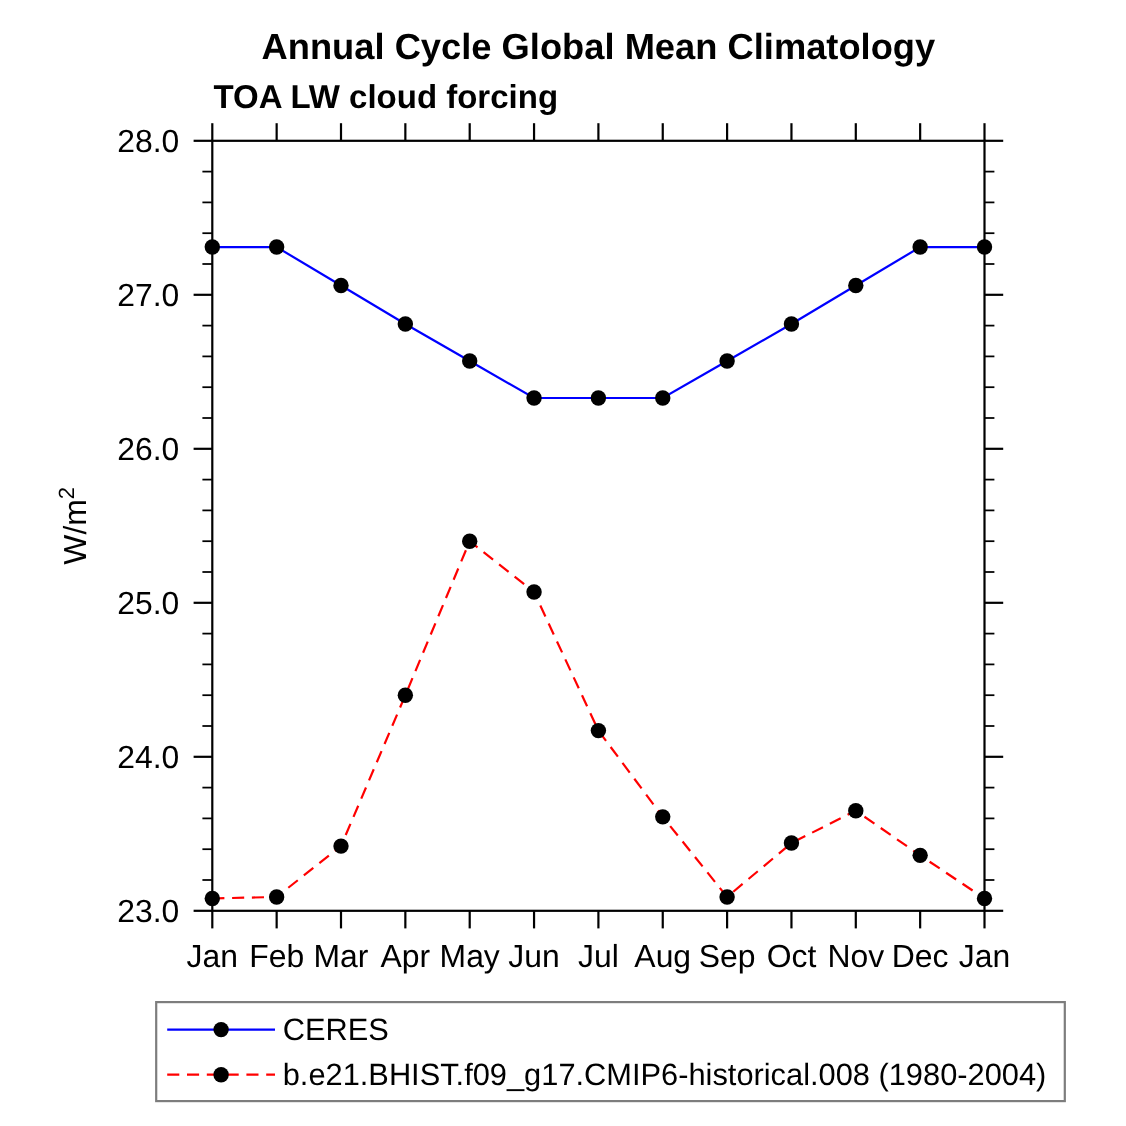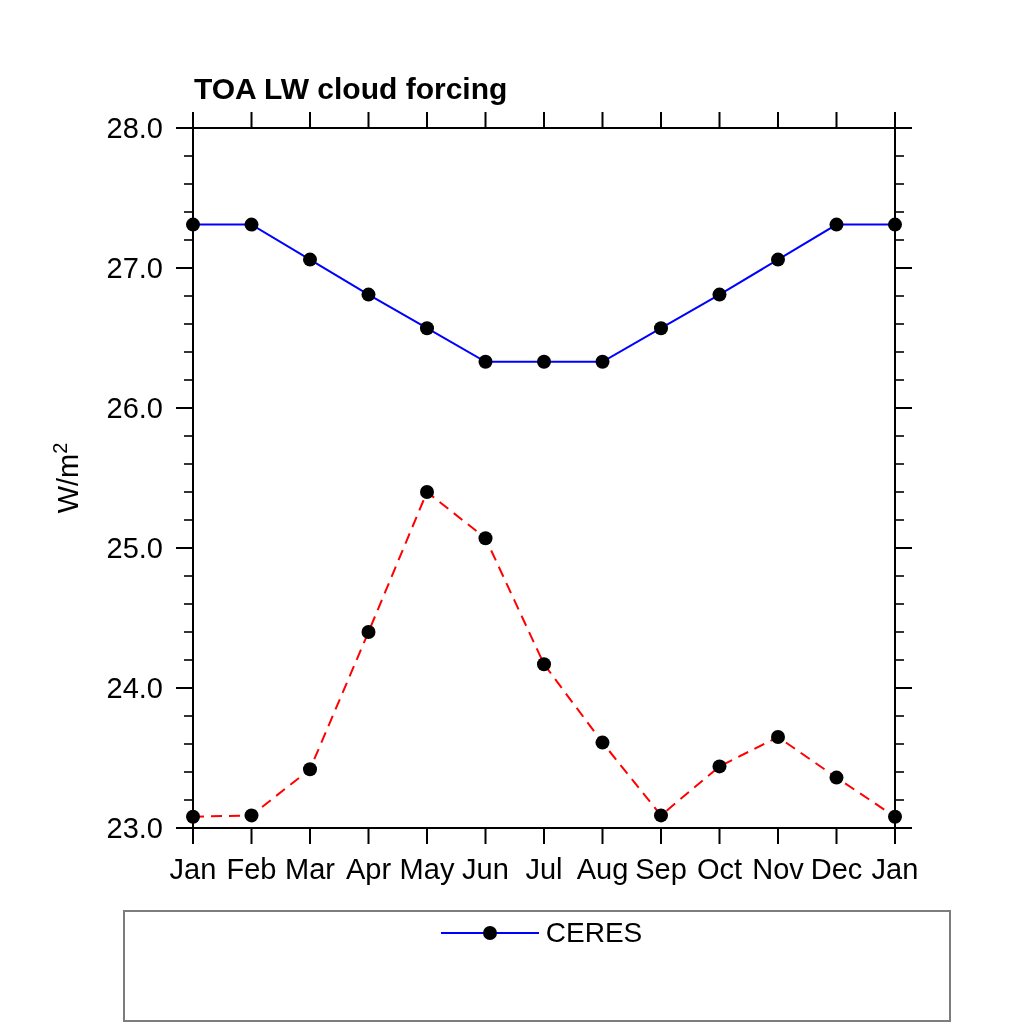--- a/index.html
+++ b/index.html
@@ -41,28 +41,29 @@
     position: absolute;
     left: 0;
     top: 0;
   }
   #plot-svg text {
     font-family: "Liberation Sans", sans-serif;
     fill: #000000;
   }
   .legend-box {
     position: absolute;
-    left: 123px;
+    left: 141px;
     top: 910px;
     width: 828px;
-    height: 112px;
+    height: 92px;
     border: 2px solid #7d7d7d;
     box-sizing: border-box;
     background: #ffffff;
     display: flex;
+    flex-direction: column;
     justify-content: center;
     padding-left: 4px;
   }
   .legend-row {
     display: flex;
     align-items: center;
     height: 41px;
   }
   .legend-sample {
     flex: 0 0 auto;
@@ -72,20 +73,21 @@
     color: #000000;
     white-space: nowrap;
     margin-left: 2px;
   }
 </style>
 </head>
 <body>
 
 <div class="page">
 
+  <div class="chart-title">Annual Cycle Global Mean Climatology</div>
 
   <div class="chart-subtitle">TOA LW cloud forcing</div>
 
   <svg id="plot-svg" width="1024" height="1024" viewBox="0 0 1024 1024">
       <g>
         <rect x="193" y="128" width="702" height="700" fill="none" stroke="#000000" stroke-width="2"></rect>
       </g>
       <g>
         <line x1="193" y1="828" x2="176" y2="828" stroke="#000000" stroke-width="2"></line>
         <line x1="895" y1="828" x2="912" y2="828" stroke="#000000" stroke-width="2"></line>
@@ -223,15 +225,22 @@
     </svg>
 
   <div class="legend-box">
     <div class="legend-row">
       <svg class="legend-sample" width="108" height="22" viewBox="0 0 108 22">
         <line id="legend-line-0" x1="5" y1="11" x2="103" y2="11" stroke-width="2" stroke="#0000ff"></line>
         <circle id="legend-dot-0" cx="54" cy="11" r="7" fill="#000000"></circle>
       </svg>
       <span class="legend-label">CERES</span>
     </div>
+    <div class="legend-row">
+      <svg class="legend-sample" width="108" height="22" viewBox="0 0 108 22">
+        <line id="legend-line-1" x1="5" y1="11" x2="103" y2="11" stroke-width="2" stroke="#ff0000" stroke-dasharray="11,7"></line>
+        <circle id="legend-dot-1" cx="54" cy="11" r="7" fill="#000000"></circle>
+      </svg>
+      <span class="legend-label">b.e21.BHIST.f09_g17.CMIP6-historical.008 (1980-2004)</span>
+    </div>
   </div>
 
 </div>
 
 </body></html>

